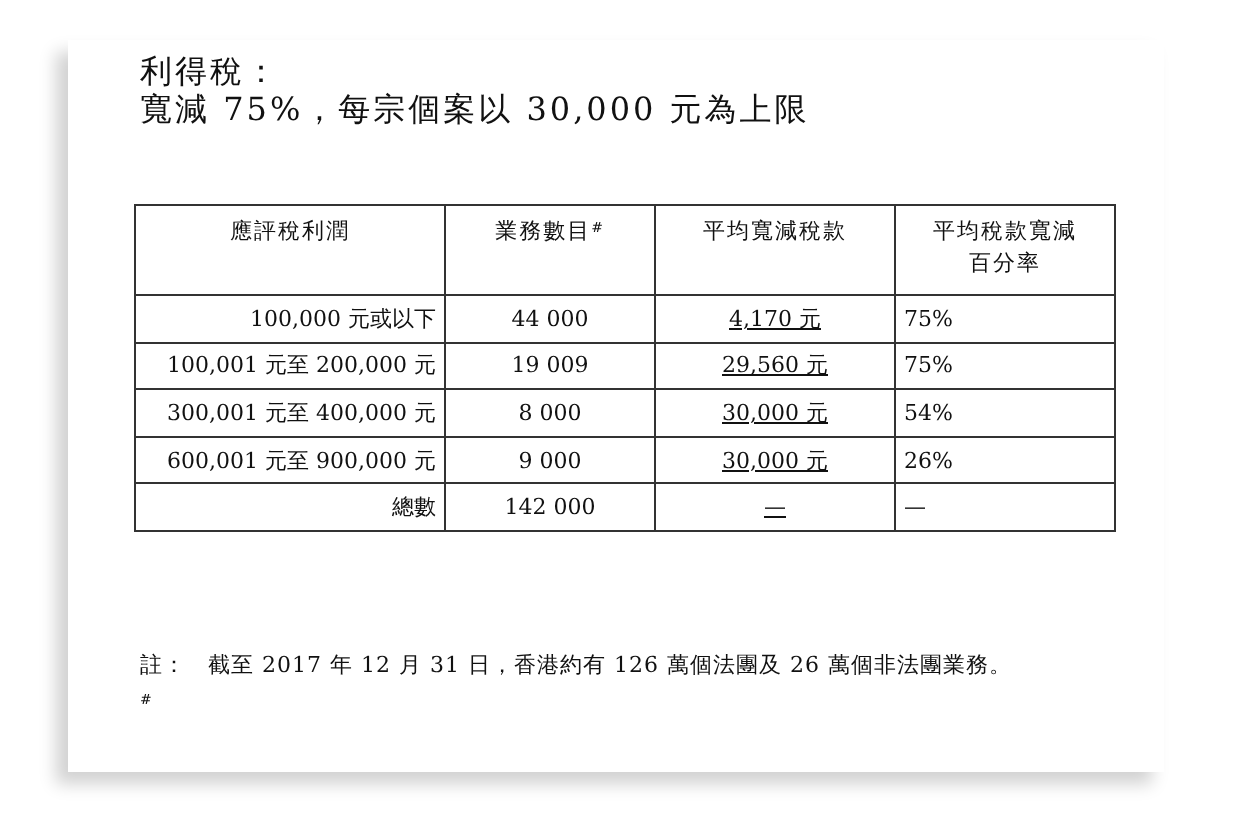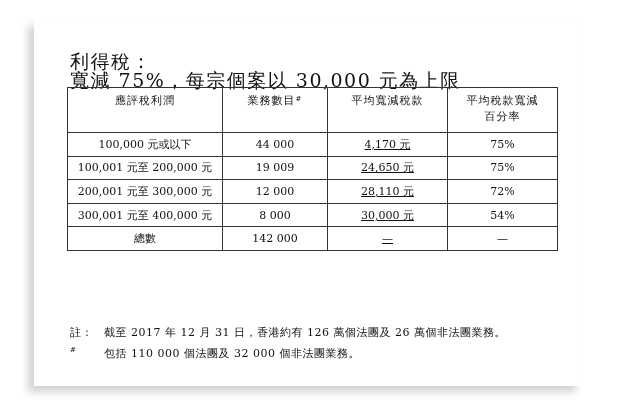--- a/index.html
+++ b/index.html
@@ -13,53 +13,53 @@
     }
     .paper {
       position: absolute;
       left: 34px; top: 20px;
       width: 548px; height: 366px;
       background: #fff;
       box-shadow: -6px 6px 8px rgba(0,0,0,0.18);
     }
     .title {
       position: absolute;
-      left: 70px; top: 52px;
-      font-size: 19px;
+      left: 70px; top: 26px;
+      font-size: 16px;
       line-height: 19px;
       letter-spacing: 1.5px;
       white-space: nowrap;
     }
     table.data {
       position: absolute;
-      left: 67px; top: 87px;
+      left: 67px; top: 102px;
       width: 490px;
       border-collapse: collapse;
       font-size: 11px;
       table-layout: fixed;
     }
     table.data th, table.data td {
       border: 1px solid #333;
       padding: 0 4px;
       white-space: nowrap;
       font-weight: normal;
     }
     table.data th {
       height: 39px;
       text-align: center;
       vertical-align: top;
       padding-top: 5px;
       line-height: 16px;
       letter-spacing: 1px;
     }
     table.data td { height: 22.6px; }
-    td.col-profit { text-align: center; padding-left: 6px; }
+    td.col-profit { text-align: right; padding-left: 6px; }
     td.col-count { text-align: center; }
     td.col-avg { text-align: center; text-decoration: underline; }
-    td.col-pct { text-align: center; }
+    td.col-pct { }
     sup.hash { font-size: 7px; vertical-align: top; position: relative; top: -2px; }
     .notes {
       position: absolute;
       left: 70px; top: 322px;
       font-size: 11px;
       line-height: 21px;
       letter-spacing: 0.5px;
       white-space: nowrap;
     }
     .note-line { display: flex; }
@@ -94,46 +94,45 @@
   <tbody>
     <tr>
       <td class="col-profit">100,000 元或以下</td>
       <td class="col-count">44 000</td>
       <td class="col-avg">4,170 元</td>
       <td class="col-pct">75%</td>
     </tr>
     <tr>
       <td class="col-profit">100,001 元至 200,000 元</td>
       <td class="col-count">19 009</td>
-      <td class="col-avg">24,650 元</td>
+      <td class="col-avg">29,560 元</td>
       <td class="col-pct">75%</td>
-    </tr>
-    <tr>
-      <td class="col-profit">200,001 元至 300,000 元</td>
-      <td class="col-count">12 000</td>
-      <td class="col-avg">28,110 元</td>
-      <td class="col-pct">72%</td>
     </tr>
     <tr>
       <td class="col-profit">300,001 元至 400,000 元</td>
       <td class="col-count">8 000</td>
       <td class="col-avg">30,000 元</td>
       <td class="col-pct">54%</td>
+    </tr>
+    <tr>
+      <td class="col-profit">600,001 元至 900,000 元</td>
+      <td class="col-count">9 000</td>
+      <td class="col-avg">30,000 元</td>
+      <td class="col-pct">26%</td>
     </tr>
     <tr>
       <td class="col-profit">總數</td>
       <td class="col-count">142 000</td>
       <td class="col-avg">—</td>
       <td class="col-pct">—</td>
     </tr>
   </tbody>
 </table>
 
 <div class="notes">
   <div class="note-line">
     <span class="note-mark">註：</span>
     <span>截至 2017 年 12 月 31 日，香港約有 126 萬個法團及 26 萬個非法團業務。</span>
   </div>
   <div class="note-line">
     <span class="note-mark"><span class="hash-mark">#</span></span>
-    <span>包括 110 000 個法團及 32 000 個非法團業務。</span>
   </div>
 </div>
 
 </body></html>

